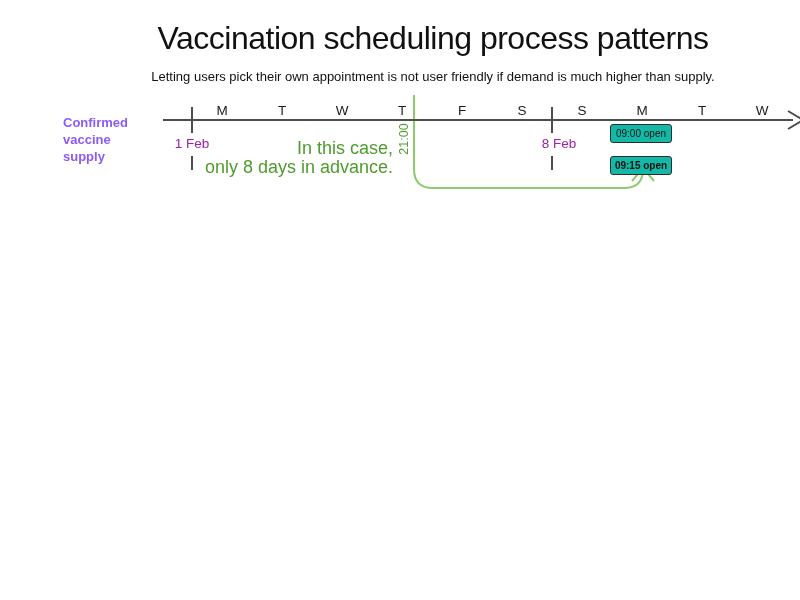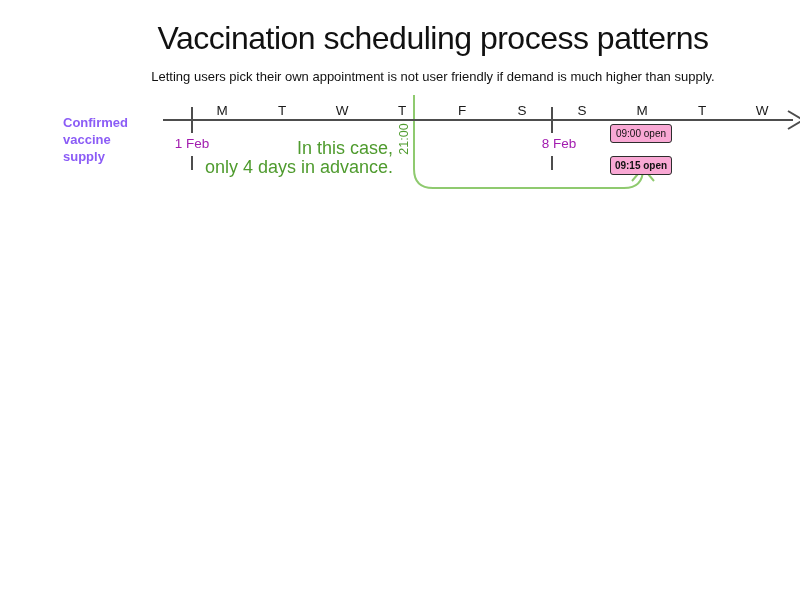--- a/index.html
+++ b/index.html
@@ -91,21 +91,21 @@
     font-size: 18px;
     line-height: 18.5px;
     color: #4f9b2e;
   }
   .slot-box {
     position: absolute;
     left: 577px;
     width: 62px;
     height: 19px;
     box-sizing: border-box;
-    background: #f9a8d4;
+    background: #14b8a6;
     border: 1.5px solid #2d2d2d;
     border-radius: 3px;
     display: flex;
     align-items: center;
     justify-content: center;
     font-size: 10px;
     color: #111111;
     white-space: nowrap;
   }
   .slot-box.first { top: 124px; }
@@ -144,19 +144,19 @@
   <span class="day-label" style="left:649px">T</span>
   <span class="day-label" style="left:709px">W</span>
 
   <span class="date-label" style="left:129px">1 Feb</span>
   <span class="date-label" style="left:496px">8 Feb</span>
 
   <div class="time-label">21:00</div>
 
   <div class="annotation">
     <div>In this case,</div>
-    <div>only 4 days in advance.</div>
+    <div>only 8 days in advance.</div>
   </div>
 
   <div class="slot-box first">09:00 open</div>
   <div class="slot-box second">09:15 open</div>
 
 </div>
 
 </body></html>

